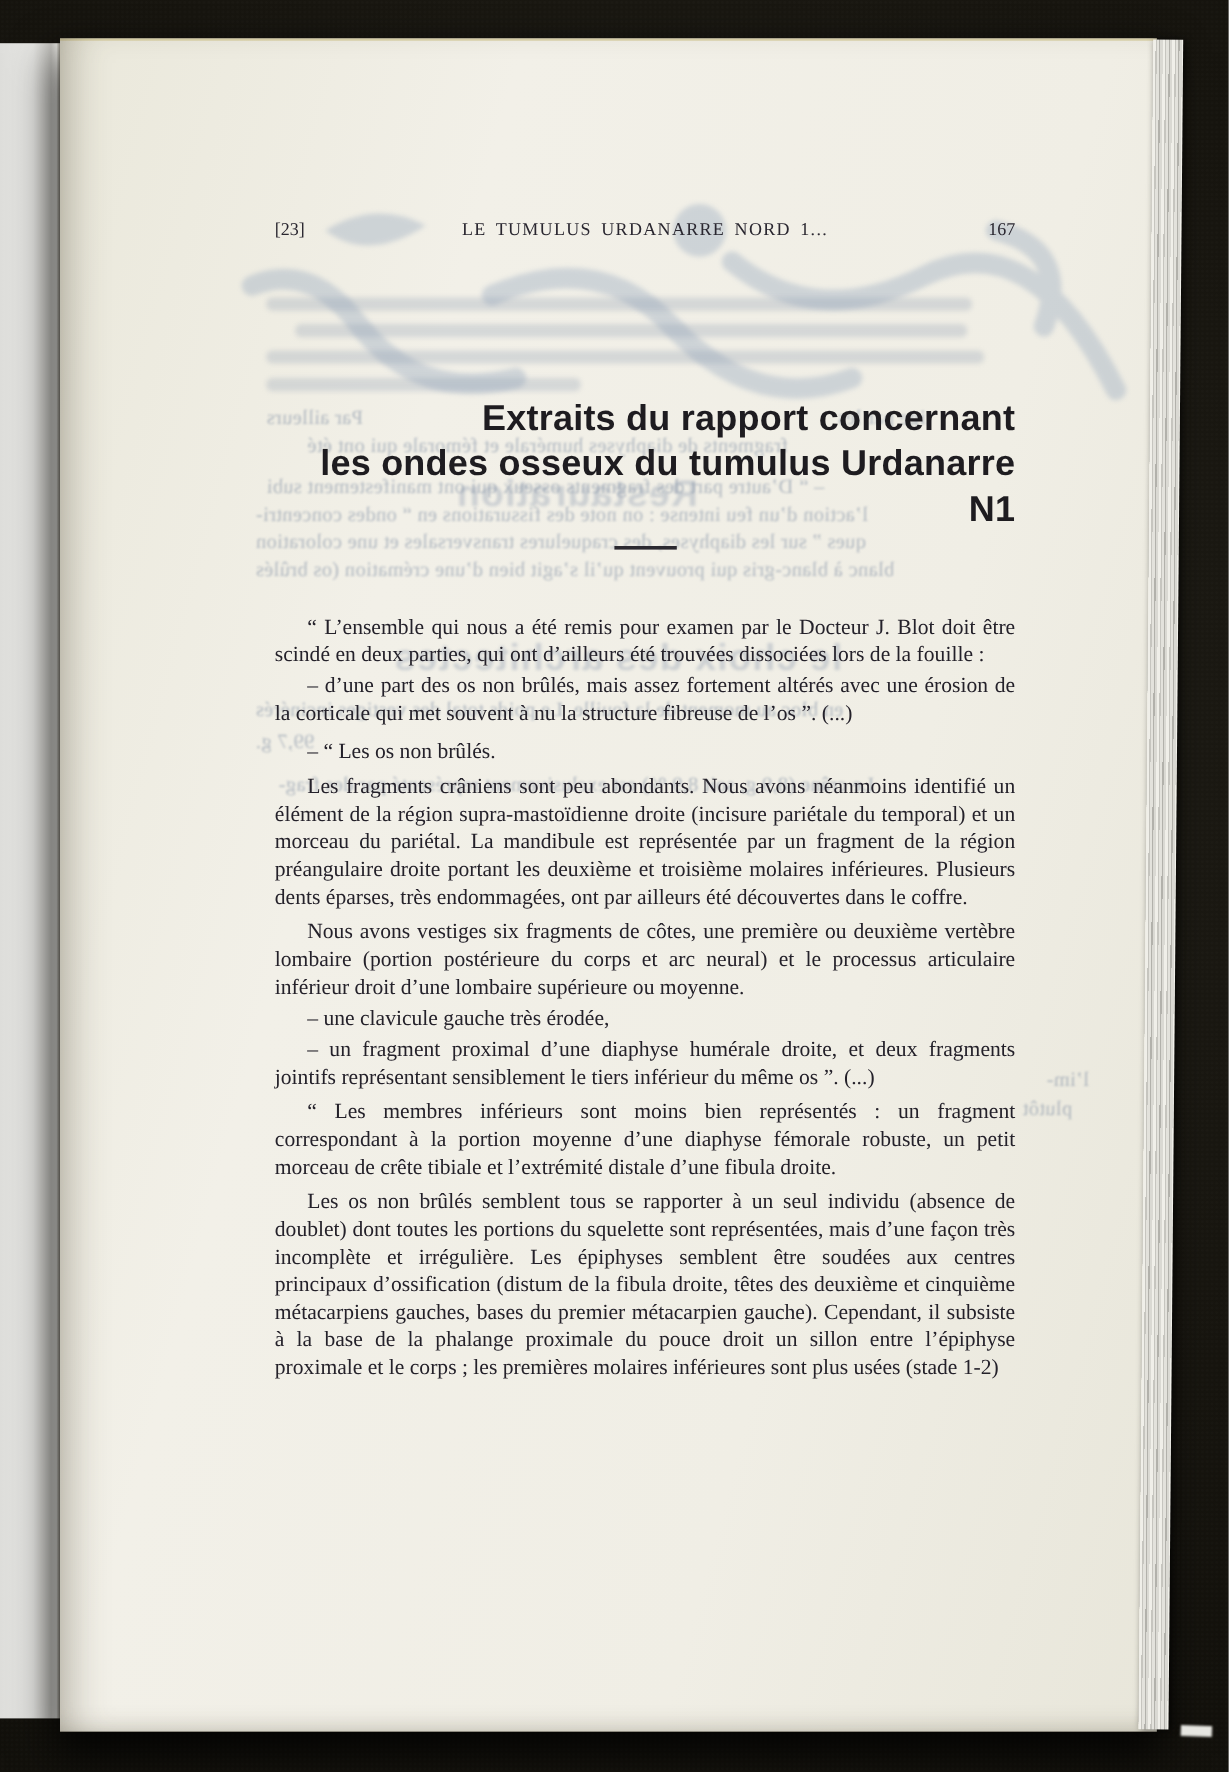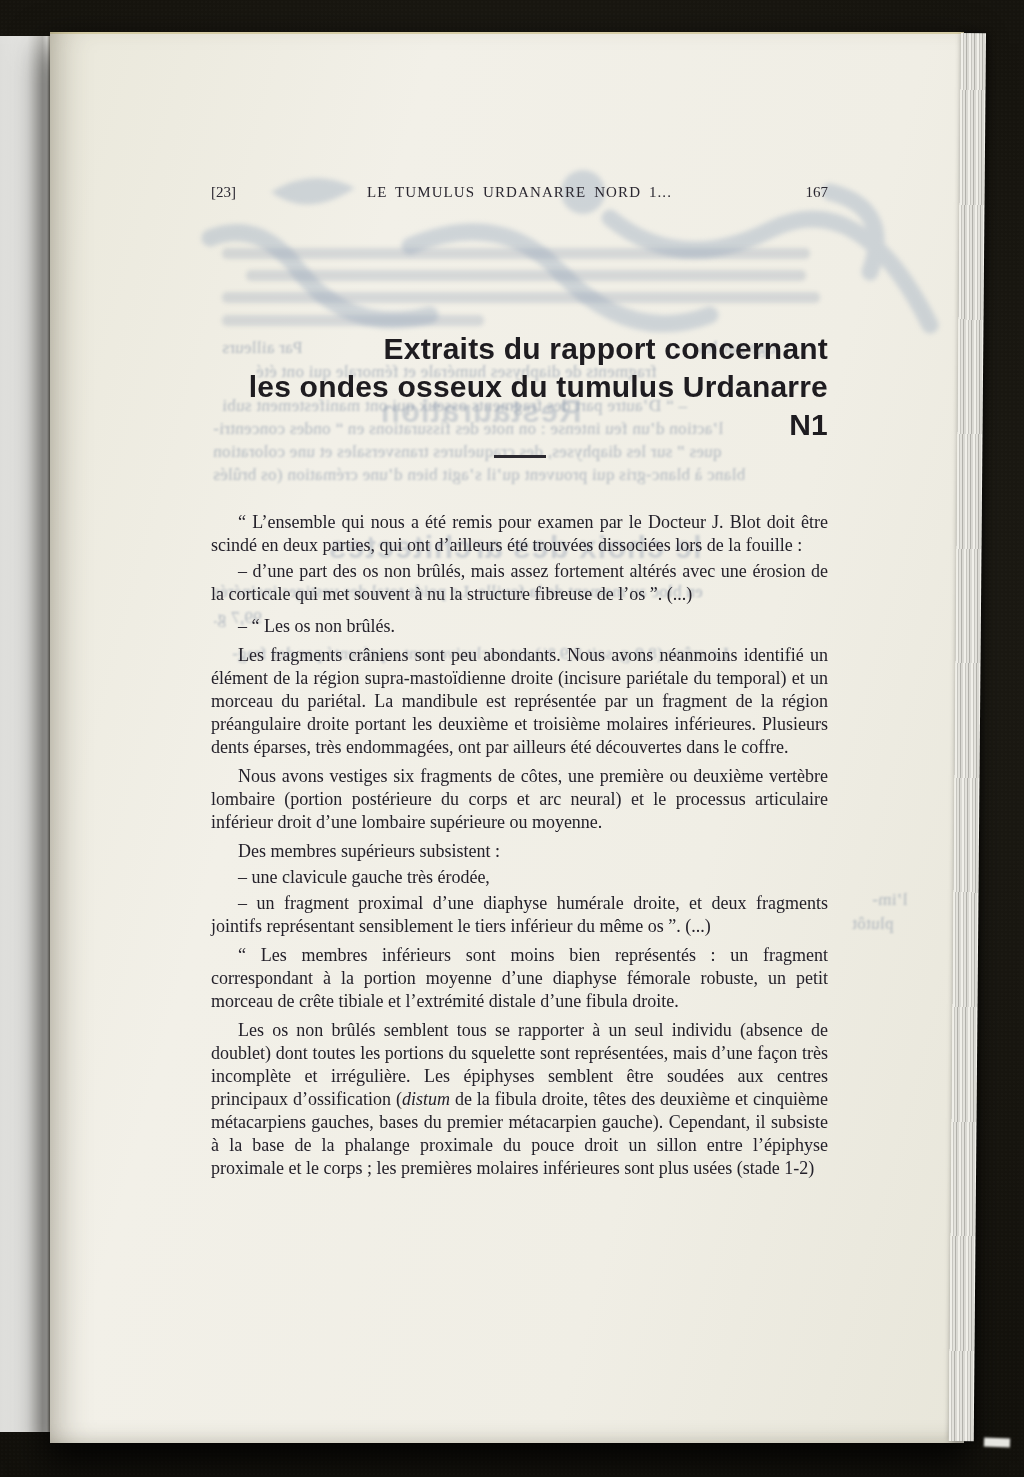--- a/index.html
+++ b/index.html
@@ -57,42 +57,42 @@
     font-size:31px;font-weight:bold;color:rgba(132,148,170,.34);
     filter:blur(1.3px);letter-spacing:1px;
   }
   .ghost-bar{
     position:absolute;height:11px;border-radius:5px;
     background:rgba(140,154,176,.28);filter:blur(2.2px);
   }
   .ornament{position:absolute;left:115px;top:118px;opacity:.4;filter:blur(2.4px);transform:scaleX(-1);}
 
   
-  .content{position:absolute;left:161px;top:152px;width:617px;z-index:2;color:#24212a;}
+  .content{position:absolute;left:179px;top:152px;width:617px;z-index:2;color:#24212a;}
   .page-header{
     display:grid;grid-template-columns:1fr auto 1fr;align-items:baseline;
     font-size:15px;height:18px;color:#2a2730;
   }
   .page-header .ref{justify-self:start;}
   .page-header .running{justify-self:center;letter-spacing:1.1px;word-spacing:3px;}
   .page-header .pageno{justify-self:end;}
   .article-title{
     margin:128px 0 0 0;text-align:center;
     font-family:"Liberation Sans","DejaVu Sans",sans-serif;
     font-weight:600;font-size:30px;line-height:38px;color:#1e1c20;
     letter-spacing:.2px;
   }
   .article-title span{display:block;text-align:right;}
   .divider{width:52px;height:3px;background:#2b2930;margin:11px auto 0 auto;}
   .body{margin-top:53px;font-size:18px;line-height:23px;text-align:justify;}
   .body p{margin:3px 0 0 0;text-indent:27px;}
   .body p.first{margin-top:0;}
   .body p.heading{font-weight:normal;margin-top:9px;margin-bottom:6px;}
   .body p.space-above{margin-top:6px;}
-  .body .it{font-style:italic;}
+  .body .it{}
 </style>
 </head>
 <body>
 
 <div class="scan">
   <div class="grain"></div>
 
   <div class="facing-page"></div>
 
   <div class="page">
@@ -145,21 +145,20 @@
         <span>les ondes osseux du tumulus Urdanarre N1</span>
       </h1>
       <div class="divider"></div>
 
       <div class="body">
         <p class="first">“ L’ensemble qui nous a été remis pour examen par le Docteur J. Blot doit être scindé en deux parties, qui ont d’ailleurs été trouvées dissociées lors de la fouille :</p>
         <p>– d’une part des os non brûlés, mais assez fortement altérés avec une érosion de la corticale qui met souvent à nu la structure fibreuse de l’os ”. (...)</p>
         <p class="heading">– “ Les os non brûlés.</p>
         <p>Les fragments crâniens sont peu abondants. Nous avons néanmoins identifié un élément de la région supra-mastoïdienne droite (incisure pariétale du temporal) et un morceau du pariétal. La mandibule est représentée par un fragment de la région préangulaire droite portant les deuxième et troisième molaires inférieures. Plusieurs dents éparses, très endommagées, ont par ailleurs été découvertes dans le coffre.</p>
         <p class="space-above">Nous avons vestiges six fragments de côtes, une première ou deuxième vertèbre lombaire (portion postérieure du corps et arc neural) et le processus articulaire inférieur droit d’une lombaire supérieure ou moyenne.</p>
-        <p class="space-above">Des membres supérieurs subsistent :</p>
         <p>– une clavicule gauche très érodée,</p>
         <p>– un fragment proximal d’une diaphyse humérale droite, et deux fragments jointifs représentant sensiblement le tiers inférieur du même os ”. (...)</p>
         <p class="space-above">“ Les membres inférieurs sont moins bien représentés : un fragment correspondant à la portion moyenne d’une diaphyse fémorale robuste, un petit morceau de crête tibiale et l’extrémité distale d’une fibula droite.</p>
         <p class="space-above"><span>Les os non brûlés semblent tous se rapporter à un seul individu (absence de doublet) dont toutes les portions du squelette sont représentées, mais d’une façon très incomplète et irrégulière. Les épiphyses semblent être soudées aux centres principaux d’ossification (</span><span class="it">distum</span><span> de la fibula droite, têtes des deuxième et cinquième métacarpiens gauches, bases du premier métacarpien gauche). Cependant, il subsiste à la base de la phalange proximale du pouce droit un sillon entre l’épiphyse proximale et le corps ; les premières molaires inférieures sont plus usées (stade 1-2)</span></p>
       </div>
 
     </div>
   </div>
 
   <div class="page-stack"></div>

